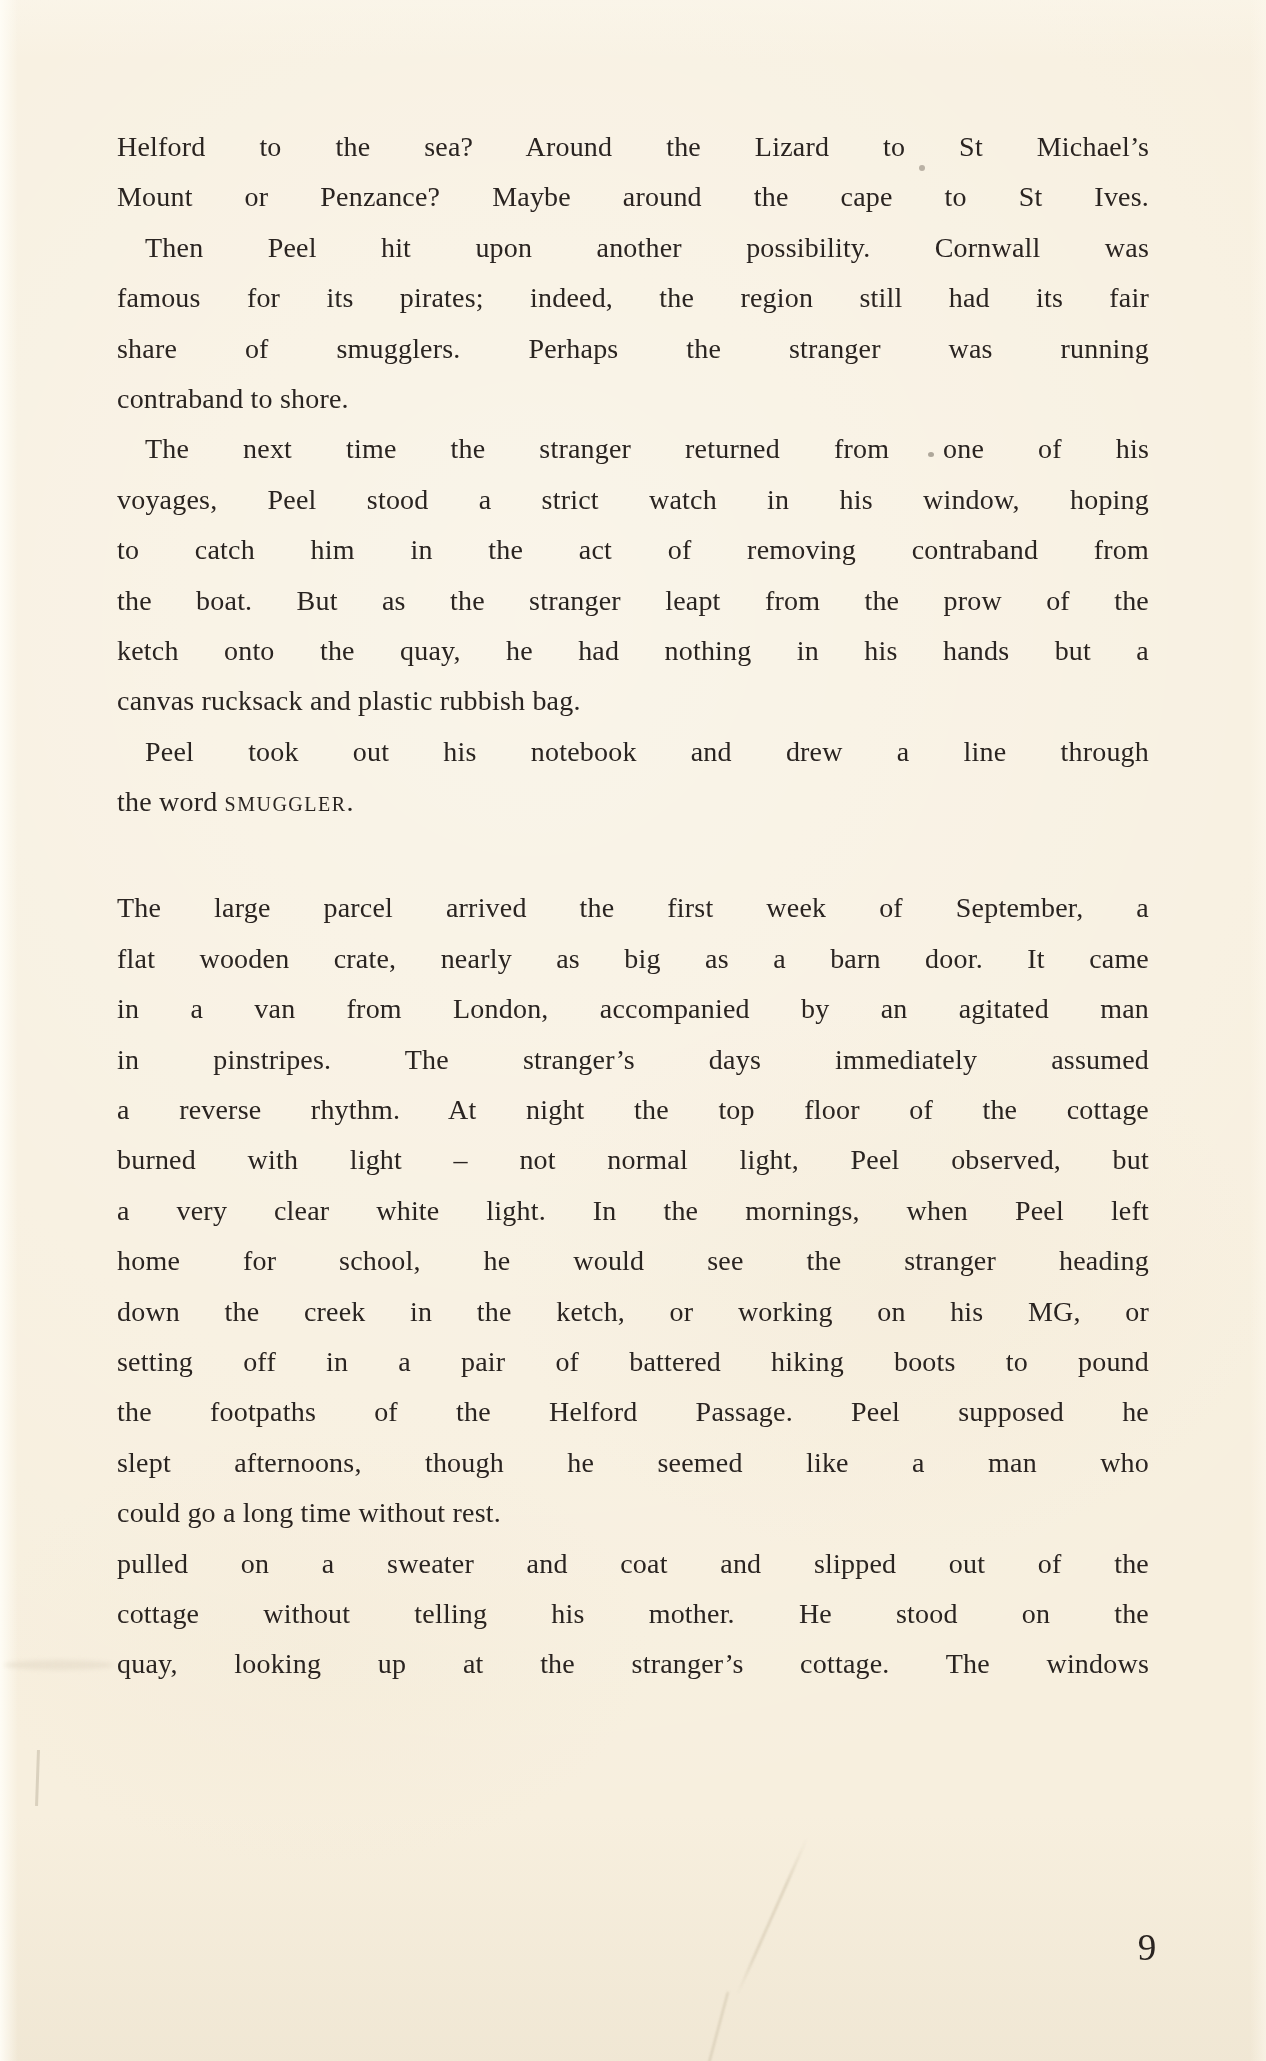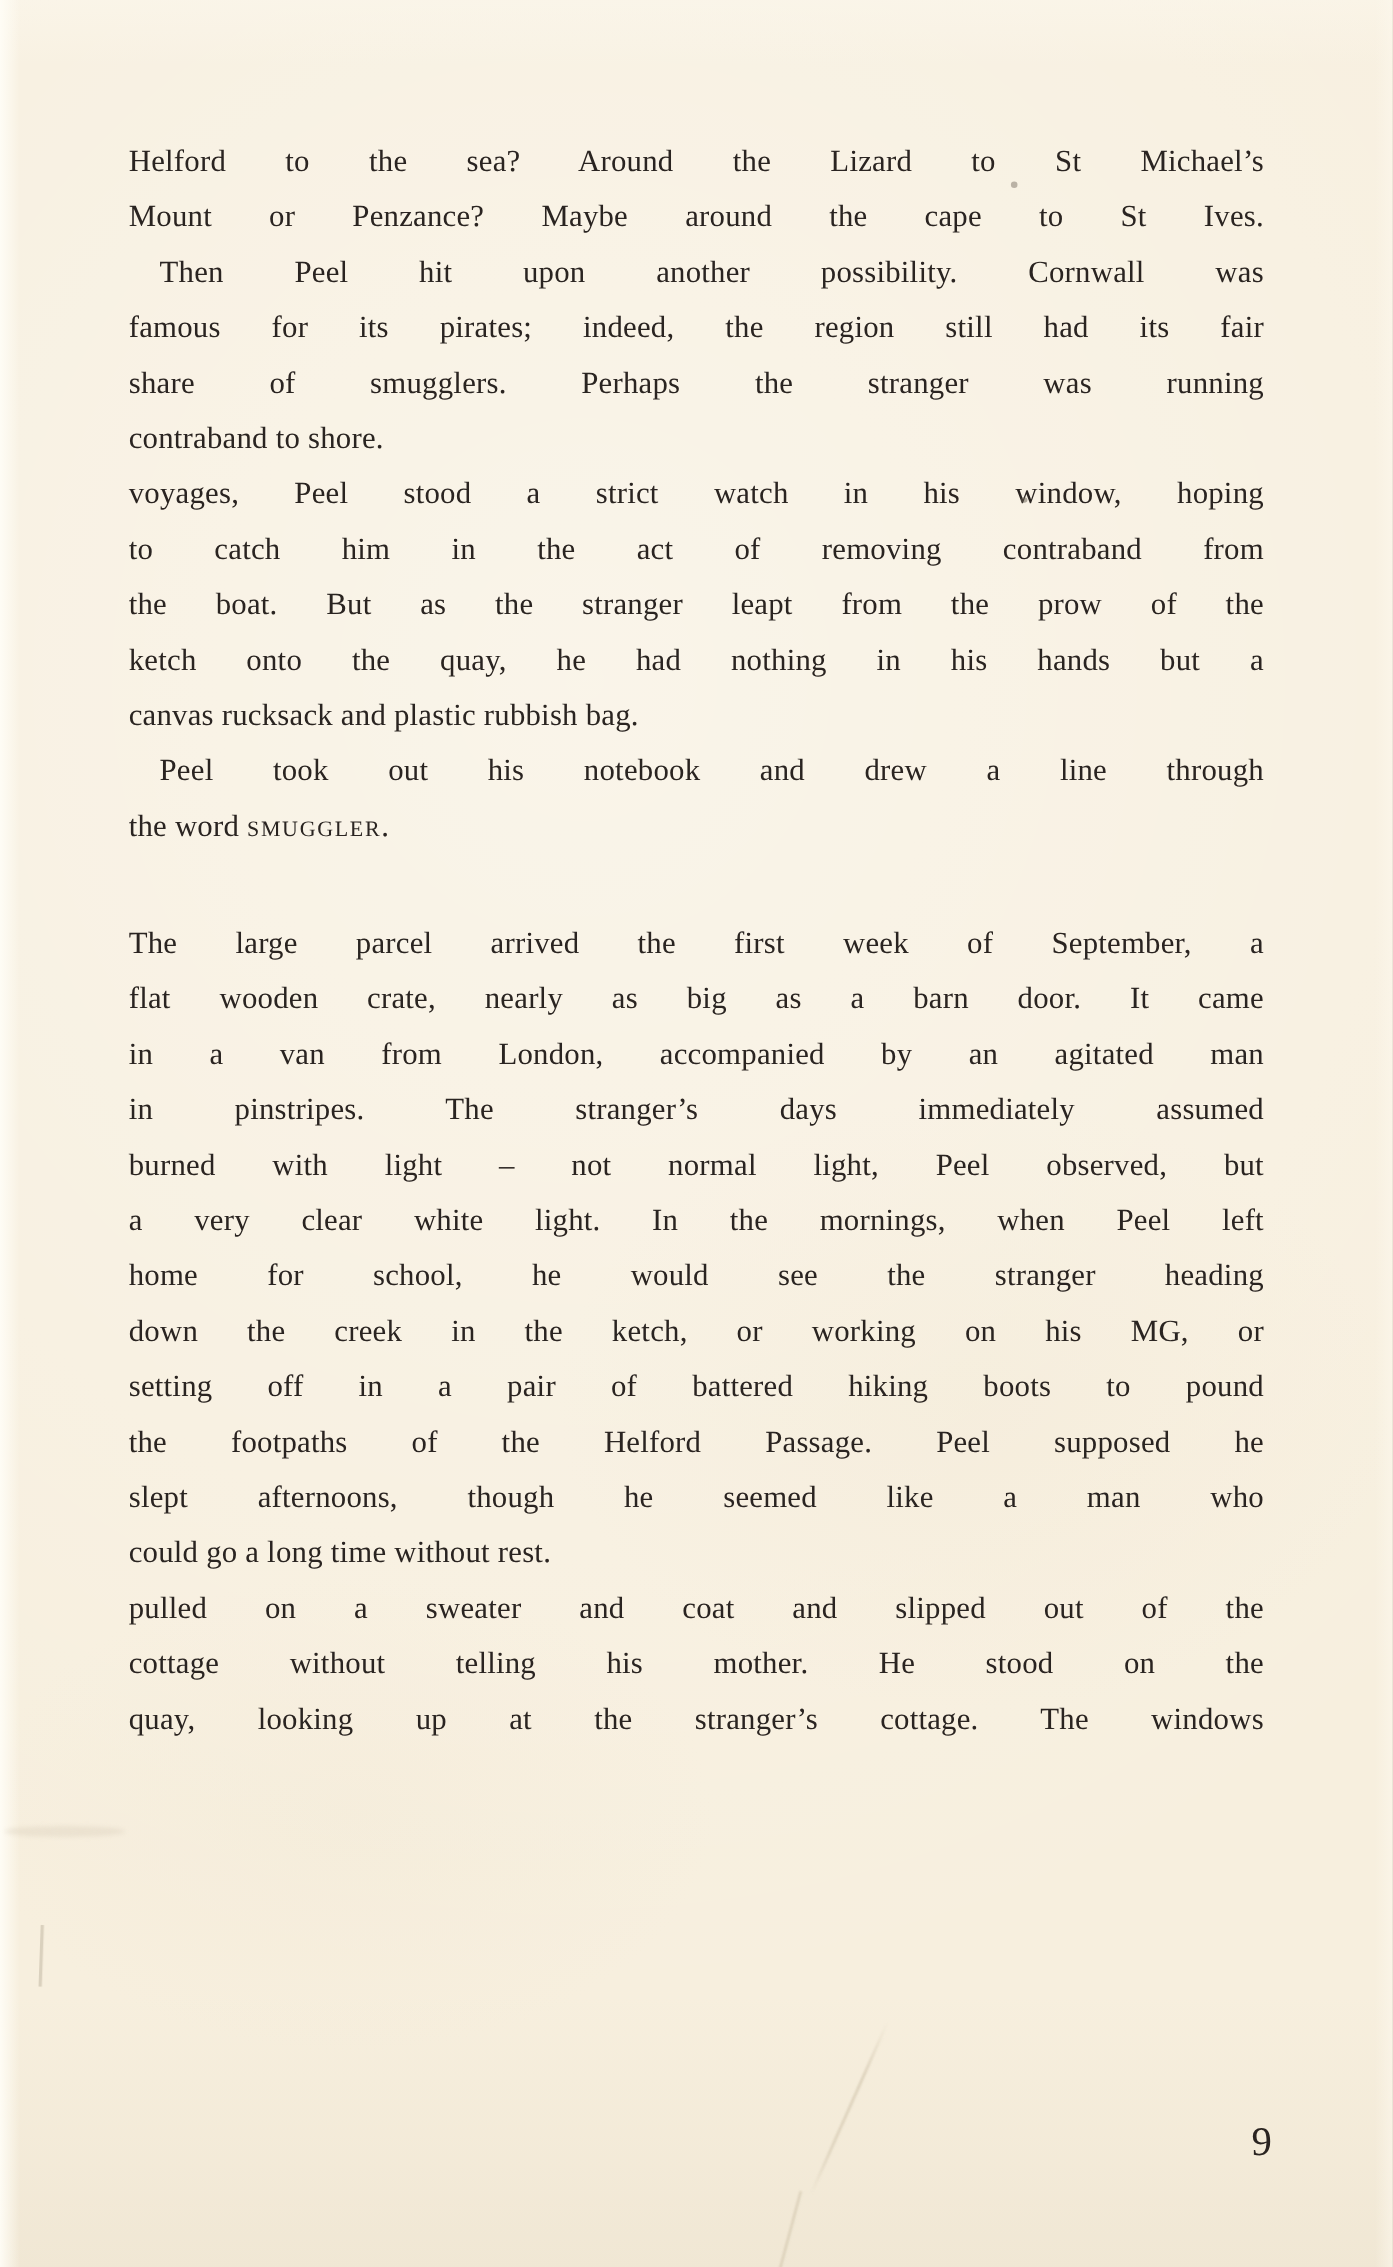--- a/index.html
+++ b/index.html
@@ -116,35 +116,37 @@
         <div class="line"><span>Helford to the sea? Around the Lizard to St Michael’s</span></div>
         <div class="line"><span>Mount or Penzance? Maybe around the cape to St Ives.</span></div>
       </div>
       <div class="para">
         <div class="line indent"><span>Then Peel hit upon another possibility. Cornwall was</span></div>
         <div class="line"><span>famous for its pirates; indeed, the region still had its fair</span></div>
         <div class="line"><span>share of smugglers. Perhaps the stranger was running</span></div>
         <div class="line noj"><span>contraband to shore.</span></div>
       </div>
       <div class="para">
+        <div class="line indent"><span>The next time the stranger returned from one of his</span></div>
         <div class="line"><span>voyages, Peel stood a strict watch in his window, hoping</span></div>
         <div class="line"><span>to catch him in the act of removing contraband from</span></div>
         <div class="line"><span>the boat. But as the stranger leapt from the prow of the</span></div>
         <div class="line"><span>ketch onto the quay, he had nothing in his hands but a</span></div>
         <div class="line noj"><span>canvas rucksack and plastic rubbish bag.</span></div>
       </div>
       <div class="para">
         <div class="line indent"><span>Peel took out his notebook and drew a line through</span></div>
         <div class="line noj"><span>the word </span><span class="smallcaps">smuggler.</span></div>
       </div>
       <div class="para section-break">
         <div class="line"><span>The large parcel arrived the first week of September, a</span></div>
         <div class="line"><span>flat wooden crate, nearly as big as a barn door. It came</span></div>
         <div class="line"><span>in a van from London, accompanied by an agitated man</span></div>
         <div class="line"><span>in pinstripes. The stranger’s days immediately assumed</span></div>
+        <div class="line"><span>a reverse rhythm. At night the top floor of the cottage</span></div>
         <div class="line"><span>burned with light – not normal light, Peel observed, but</span></div>
         <div class="line"><span>a very clear white light. In the mornings, when Peel left</span></div>
         <div class="line"><span>home for school, he would see the stranger heading</span></div>
         <div class="line"><span>down the creek in the ketch, or working on his MG, or</span></div>
         <div class="line"><span>setting off in a pair of battered hiking boots to pound</span></div>
         <div class="line"><span>the footpaths of the Helford Passage. Peel supposed he</span></div>
         <div class="line"><span>slept afternoons, though he seemed like a man who</span></div>
         <div class="line noj"><span>could go a long time without rest.</span></div>
       </div>
       <div class="para">

